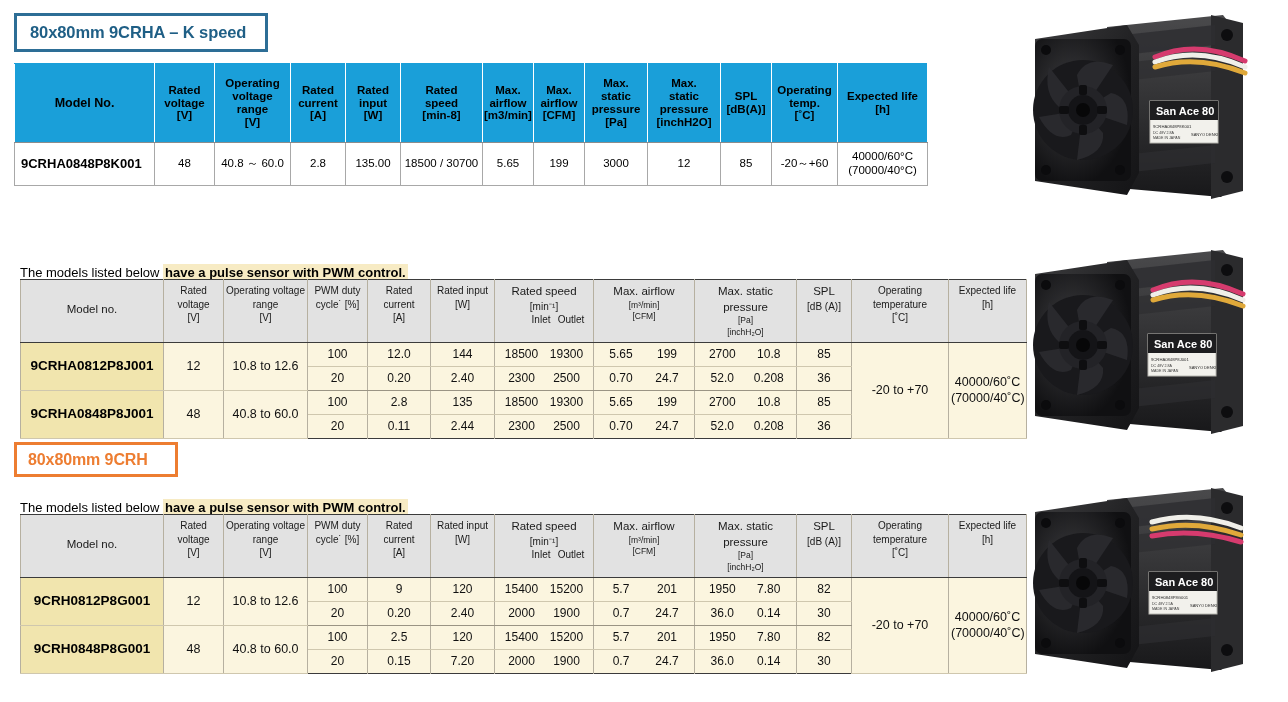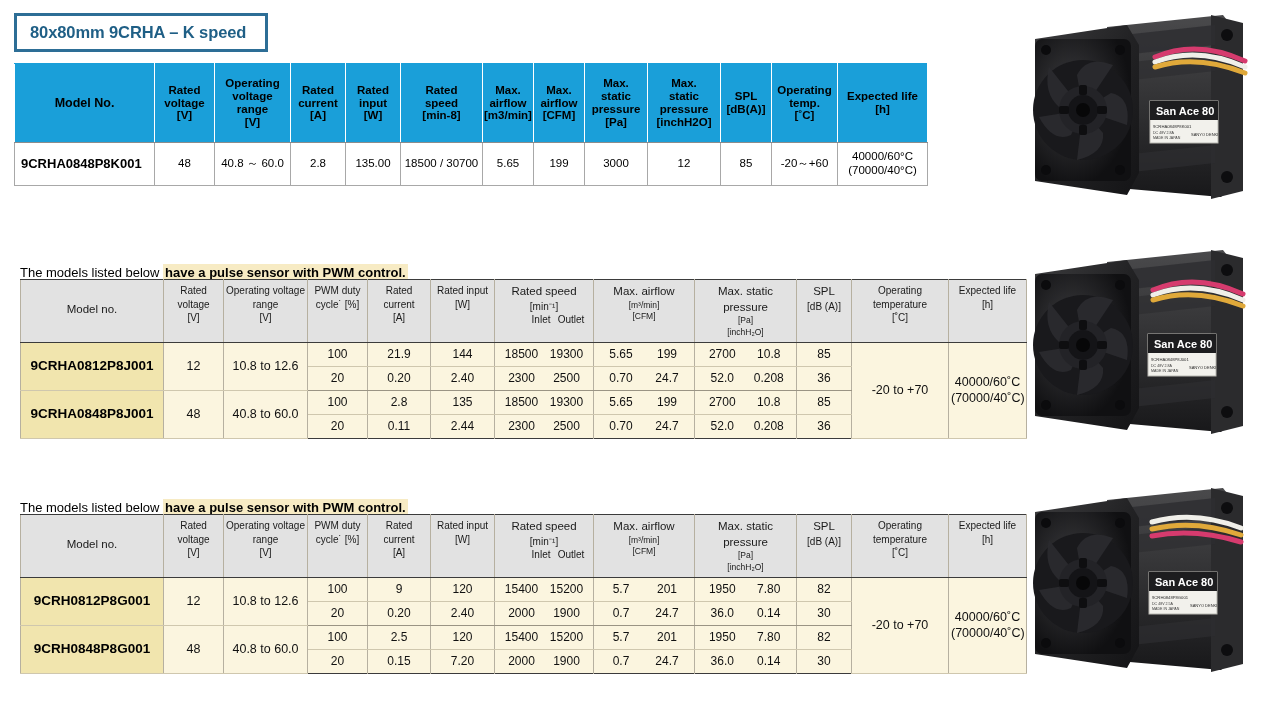--- a/index.html
+++ b/index.html
@@ -409,21 +409,21 @@
         </th>
       </tr>
       <tr></tr>
     </thead>
     <tbody>
       <tr>
         <td class="model" rowspan="2">9CRHA0812P8J001</td>
         <td class="vcell" rowspan="2">12</td>
         <td class="vcell" rowspan="2">10.8 to 12.6</td>
         <td>100</td>
-        <td>21.9</td>
+        <td>12.0</td>
         <td>144</td>
         <td class="pair">
           <div class="row2">
             <span>18500</span>
             <span>19300</span>
           </div>
         </td>
         <td class="pair">
           <div class="row2">
             <span>5.65</span>
@@ -514,20 +514,23 @@
           <div class="row2">
             <span>52.0</span>
             <span>0.208</span>
           </div>
         </td>
         <td>36</td>
       </tr>
     </tbody>
   </table>
 
+  <div class="sect-box" id="sect-h">
+    <span>80x80mm 9CRH</span>
+  </div>
 
   <div class="intro" id="intro-h">
     <span>The models listed below </span><span class="hl">have a pulse sensor with PWM control.</span>
   </div>
 
   <table class="sac" id="tbl3">
     <colgroup>
       <col style="width:143px">
         <col style="width:60px">
         <col style="width:84px">

